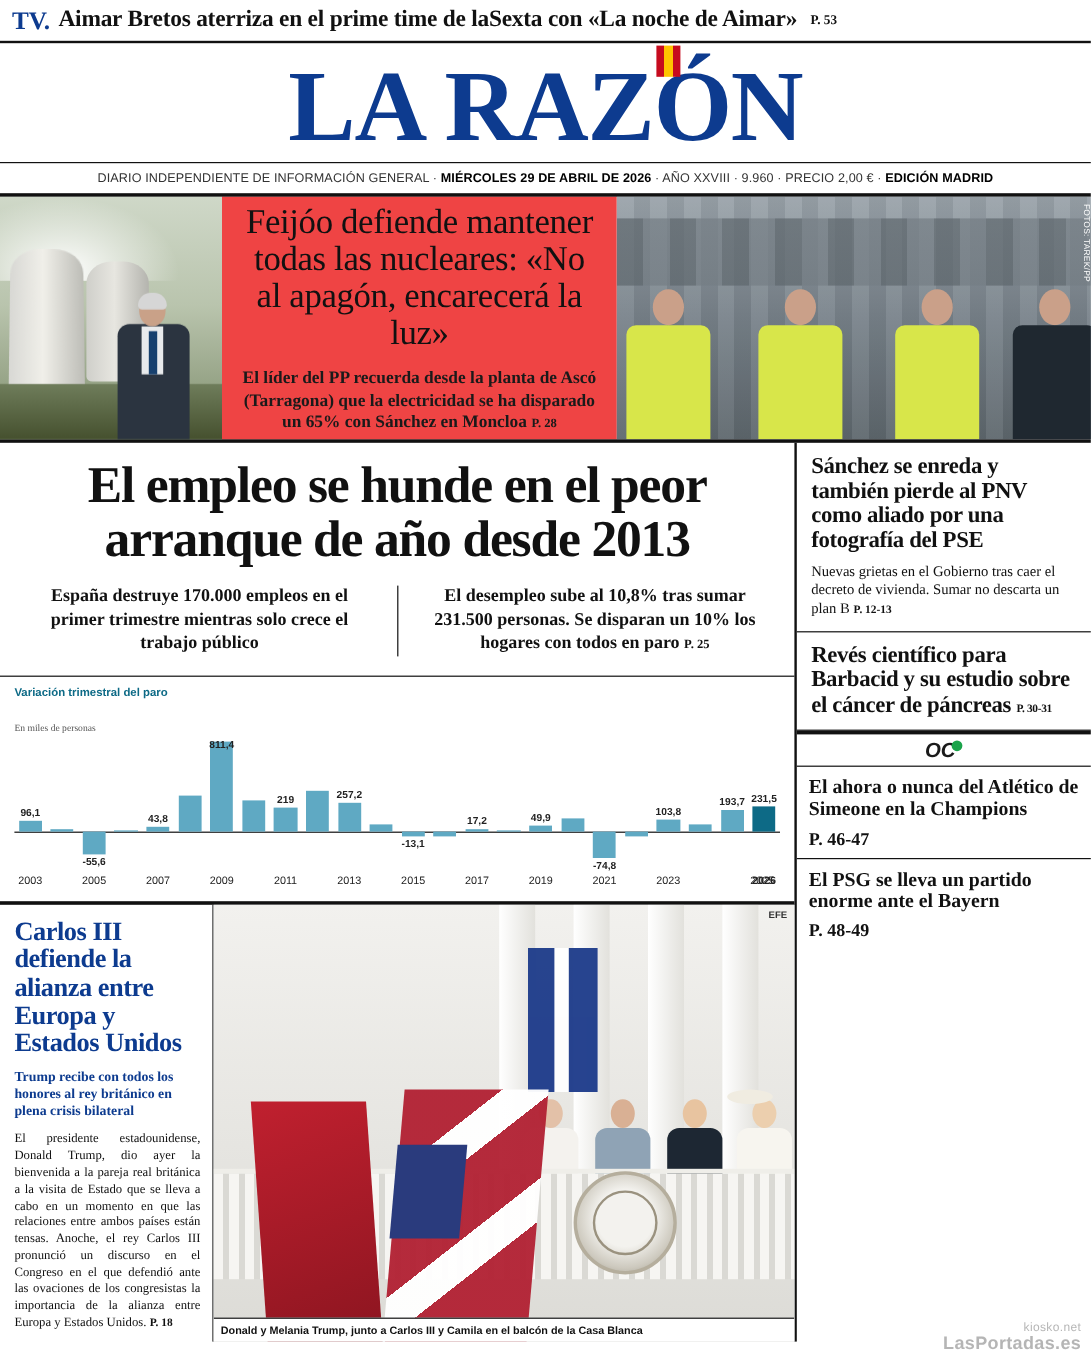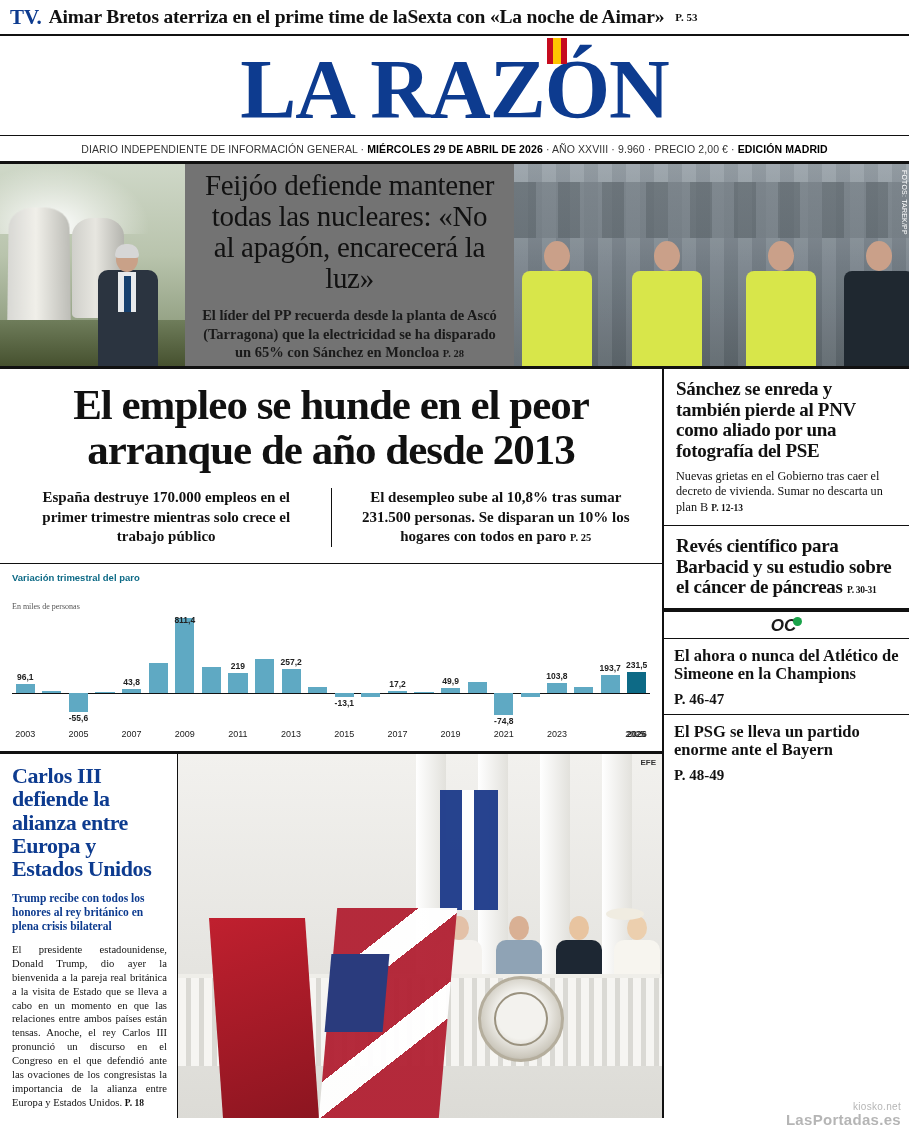--- a/index.html
+++ b/index.html
@@ -93,21 +93,21 @@
     position:absolute; bottom:0; left:86px; width:84px; height:120px;
   }
   .manL .head { position:absolute; left:30px; top:0; width:22px; height:26px; border-radius:50%; background:#c9a188; }
   .manL .hair { position:absolute; left:29px; top:-2px; width:24px; height:14px; border-radius:12px 12px 4px 4px; background:#d6d6d6; }
   .manL .body { position:absolute; left:12px; top:24px; width:60px; height:96px; background:#2b3440; border-radius:10px 10px 0 0; }
   .manL .shirt { position:absolute; left:32px; top:26px; width:18px; height:40px; background:#e8eaec; }
   .manL .tie { position:absolute; left:38px; top:30px; width:7px; height:36px; background:#17406e; }
   .grass { position:absolute; bottom:0; left:0; width:100%; height:46px; background:linear-gradient(180deg,#6f7d5b,#46512f); }
 
   .banner .center {
-    flex:1; padding:10px 16px 8px 16px; background:#737373;
+    flex:1; padding:10px 16px 8px 16px; background:#ef4444;
     display:flex; flex-direction:column; justify-content:center;
   }
   .banner h2 {
     margin:0; font-size:29px; line-height:1.07; font-weight:normal;
     text-align:center; letter-spacing:-0.3px;
   }
   .banner .sub {
     margin:12px 0 0 0; font-size:14.5px; line-height:1.28; text-align:center;
     font-weight:bold; color:#1a1a1a;
   }
@@ -441,20 +441,21 @@
               <div class="hat"></div>
               <div class="head"></div>
               <div class="torso"></div>
             </div>
           <div class="balcony"></div>
           <div class="seal"></div>
           <div class="flagRed"></div>
           <div class="flagUS"></div>
           <div class="flagUSblue"></div>
           <div class="efe">EFE</div>
+          <div class="blcap">Donald y Melania Trump, junto a Carlos III y Camila en el balcón de la Casa Blanca</div>
         </div>
       </div>
     </div>
 
     <div class="right">
 
 
       <div class="ritem">
         <h4>Sánchez se enreda y también pierde al PNV como aliado por una fotografía del PSE</h4>
         <p class="rs">

